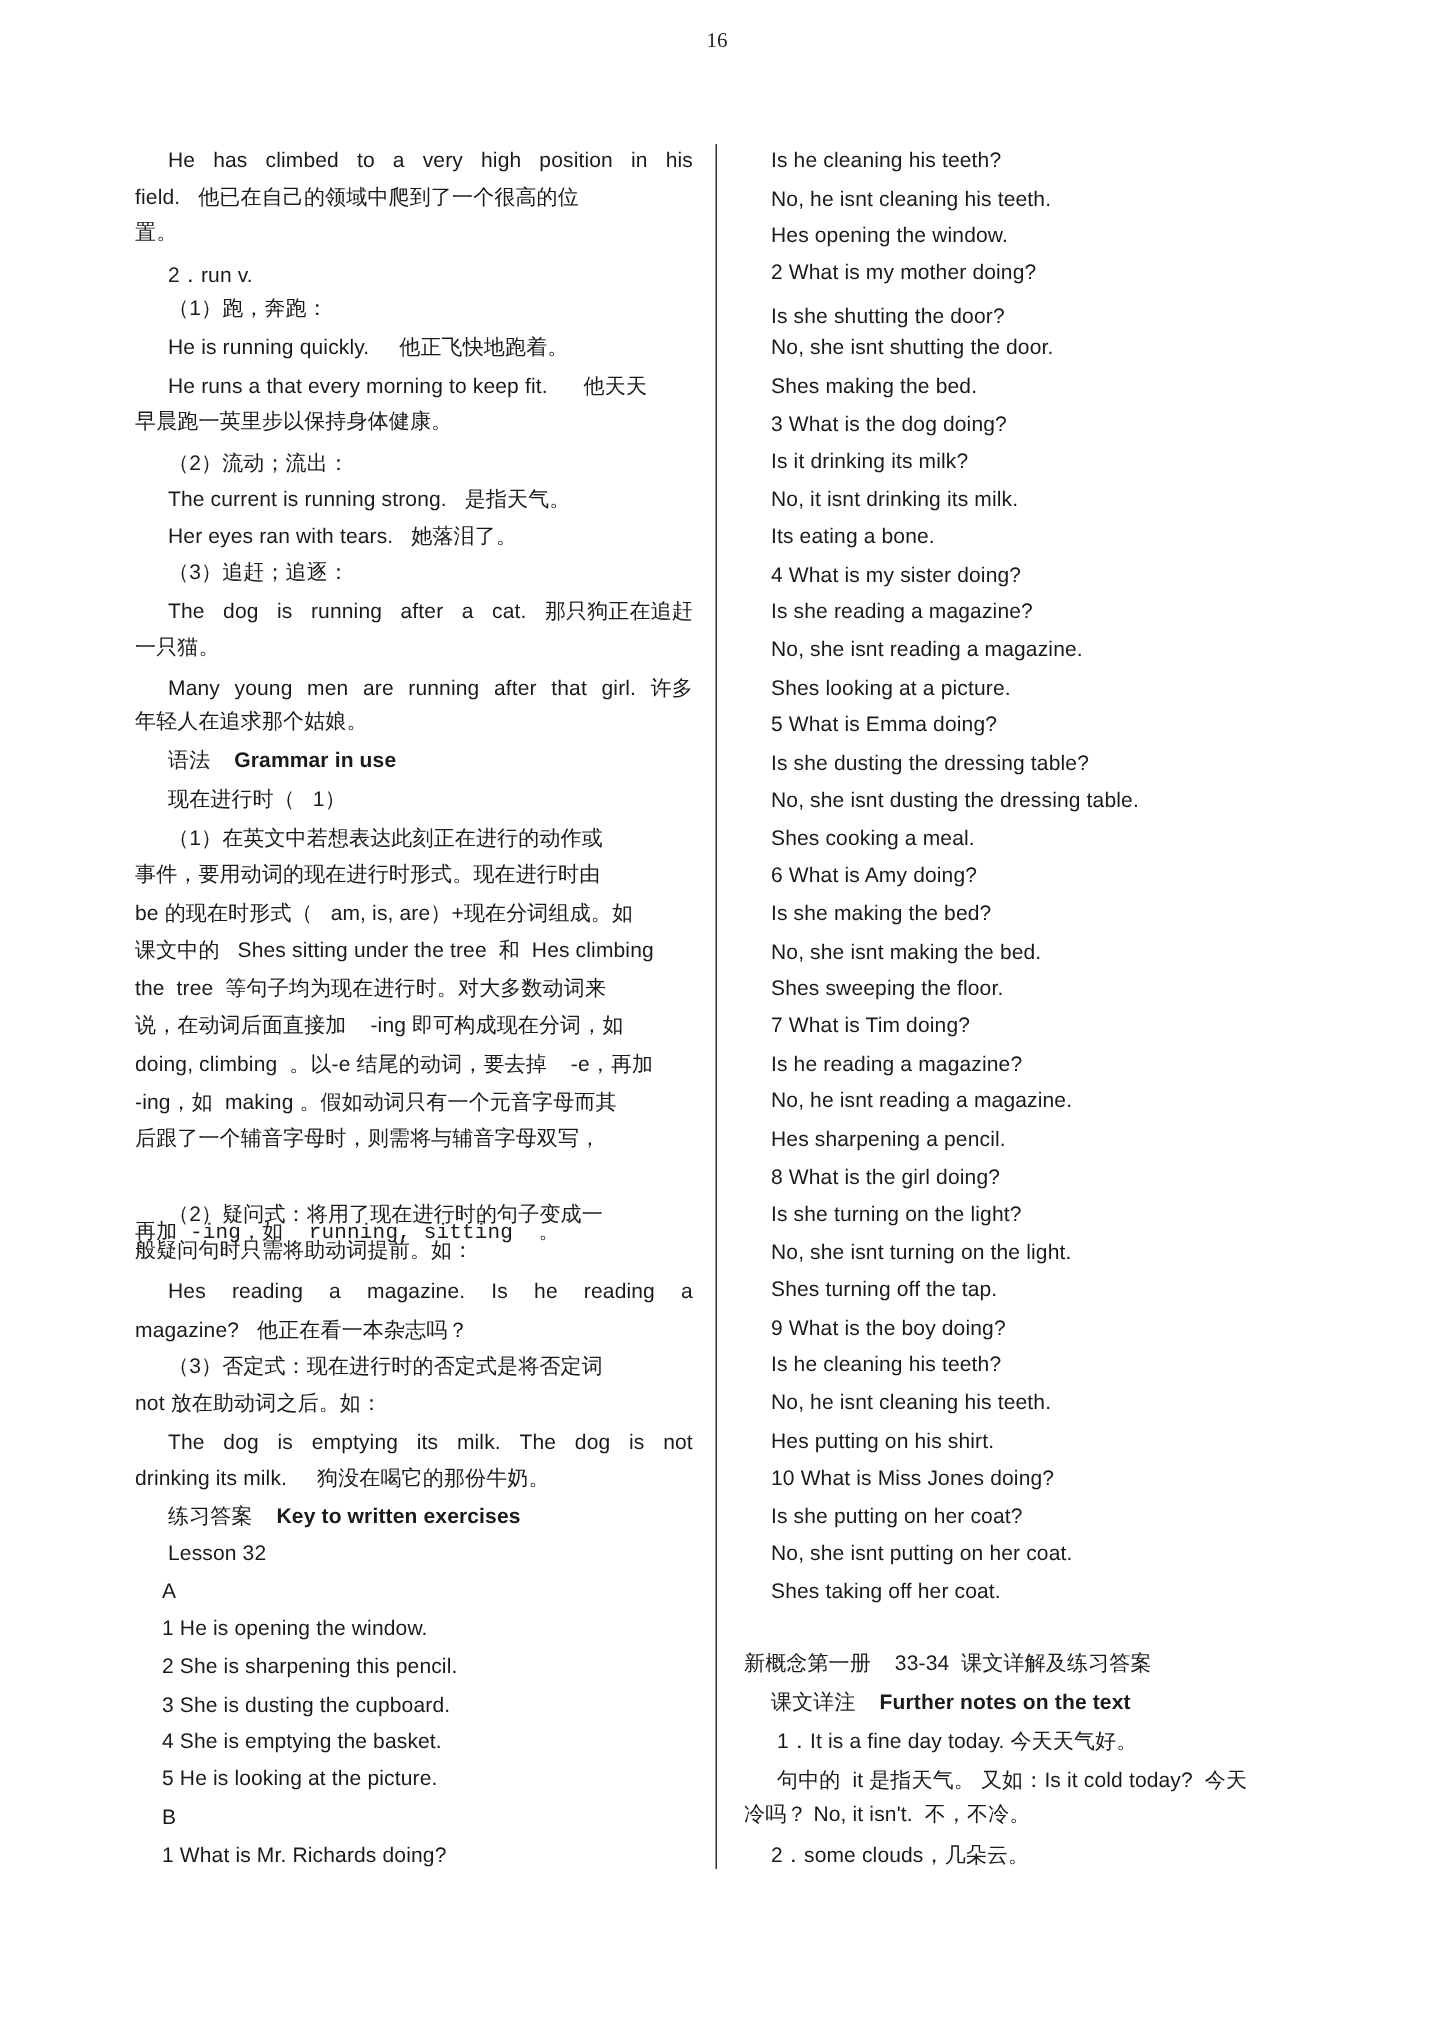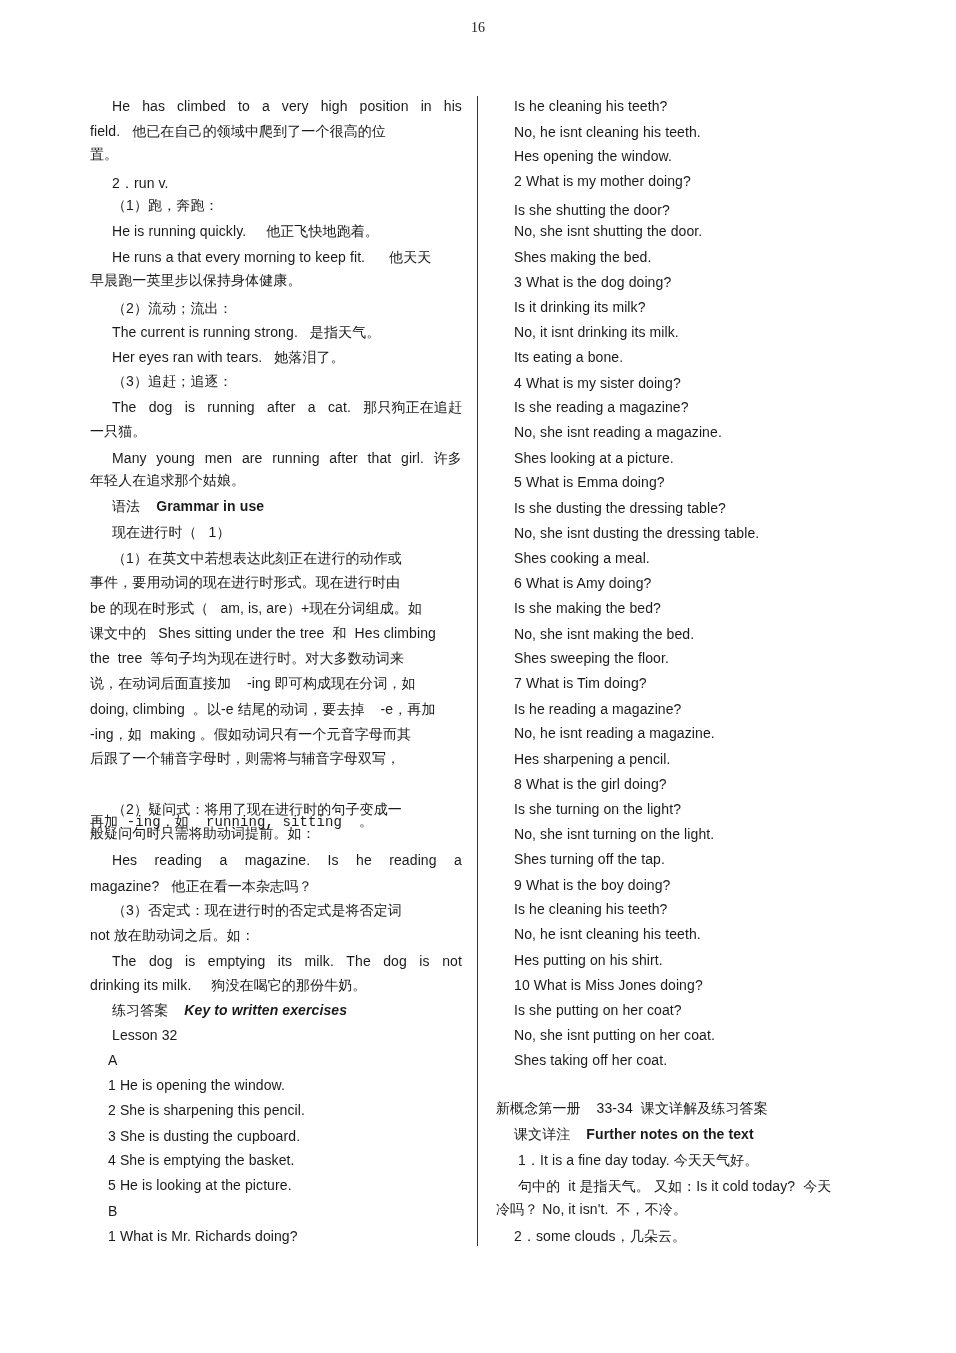--- a/index.html
+++ b/index.html
@@ -101,21 +101,21 @@
       <span>is</span>
       <span>emptying</span>
       <span>its</span>
       <span>milk.</span>
       <span>The</span>
       <span>dog</span>
       <span>is</span>
       <span>not</span>
     </div>
     <div class="ln" style="top: 879px; left: 0px;"><span style="white-space: pre;">drinking its milk.     狗没在喝它的那份牛奶。</span></div>
-    <div class="ln" style="top: 904px; left: 22px;"><span style="white-space: pre;">练习答案</span><span class="bold" style="white-space: pre; font-style: italic;">    Key to written exercises</span></div>
+    <div class="ln" style="top: 904px; left: 22px;"><span style="white-space: pre;">练习答案</span><span class="bold" style="white-space: pre;">    Key to written exercises</span></div>
     <div class="ln" style="top: 929px; left: 22px;"><span style="white-space: pre;">Lesson 32</span></div>
     <div class="ln" style="top: 954px; left: 18px;"><span style="white-space: pre;">A</span></div>
     <div class="ln" style="top: 979px; left: 18px;"><span style="white-space: pre;">1 He is opening the window.</span></div>
     <div class="ln" style="top: 1004px; left: 18px;"><span style="white-space: pre;">2 She is sharpening this pencil.</span></div>
     <div class="ln" style="top: 1030px; left: 18px;"><span style="white-space: pre;">3 She is dusting the cupboard.</span></div>
     <div class="ln" style="top: 1054px; left: 18px;"><span style="white-space: pre;">4 She is emptying the basket.</span></div>
     <div class="ln" style="top: 1079px; left: 18px;"><span style="white-space: pre;">5 He is looking at the picture.</span></div>
     <div class="ln" style="top: 1105px; left: 18px;"><span style="white-space: pre;">B</span></div>
     <div class="ln" style="top: 1130px; left: 18px;"><span style="white-space: pre;">1 What is Mr. Richards doing?</span></div>
   </div>

